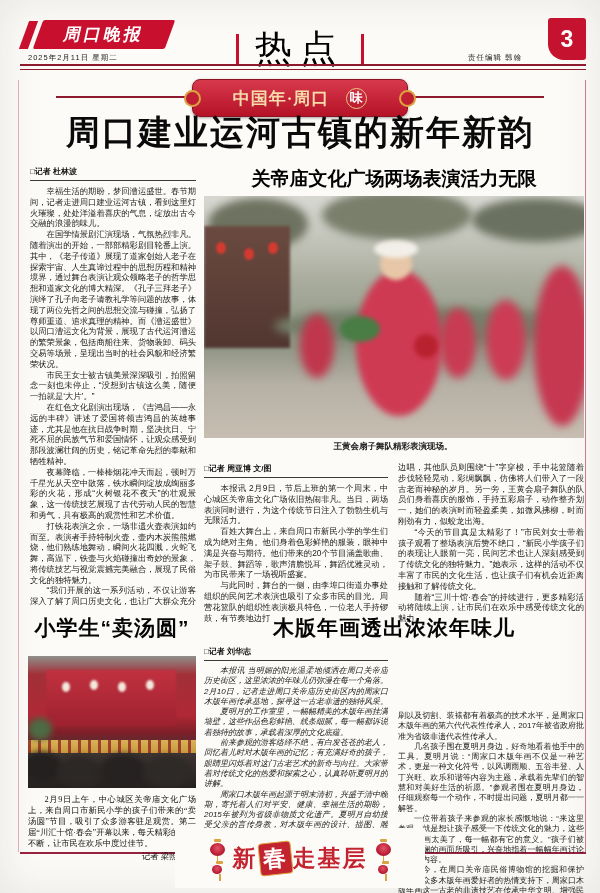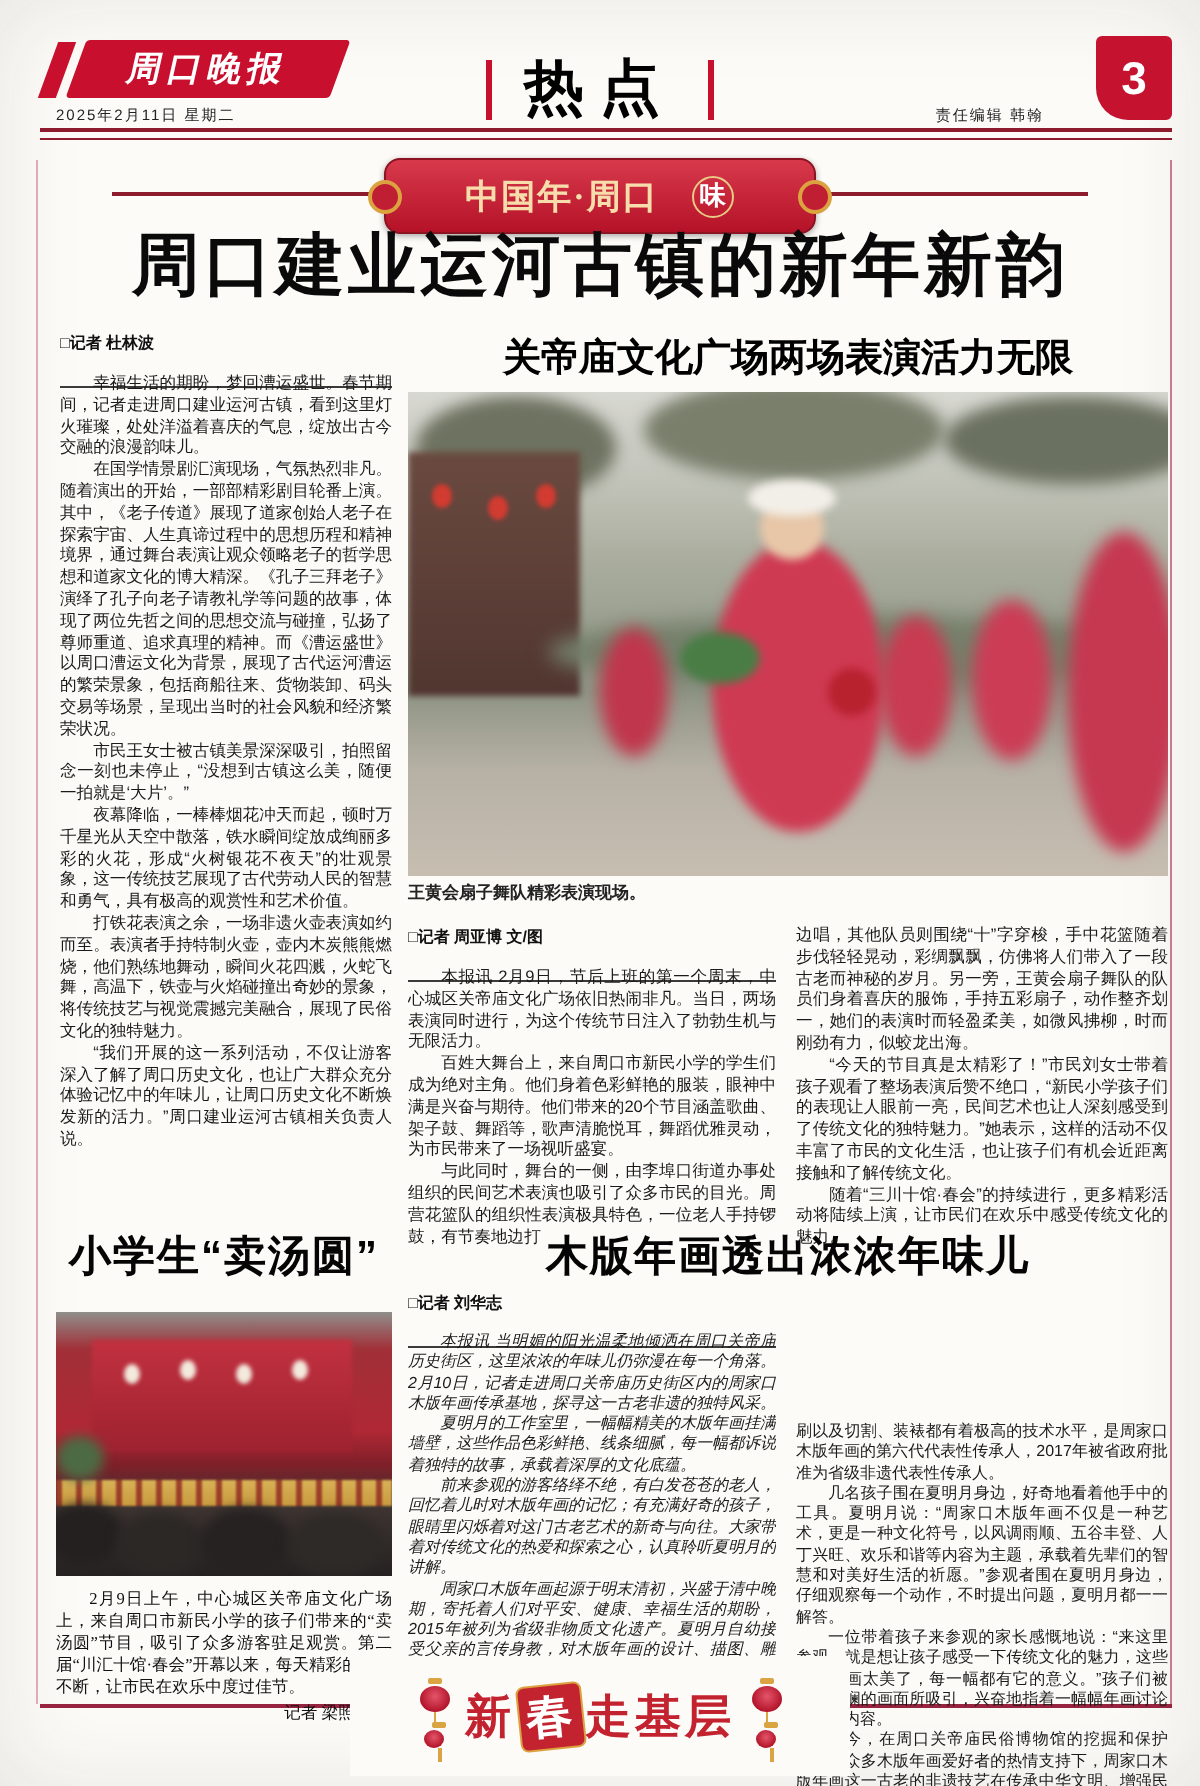--- a/index.html
+++ b/index.html
@@ -10,21 +10,21 @@
   .logo-wrap{position:absolute;left:24px;top:20px;width:150px;height:32px;}
   .logo-slash{position:absolute;left:0;top:1px;width:9px;height:28px;background:#c8102e;transform:skewX(-20deg);}
   .logo-box{position:absolute;left:14px;top:0;width:132px;height:29px;background:#c8102e;transform:skewX(-20deg);
             border-radius:2px;display:flex;align-items:center;justify-content:center;}
   .logo-box span{color:#fff;font-family:"Liberation Serif",serif;font-weight:bold;font-size:17px;
                  letter-spacing:3px;transform:skewX(8deg);white-space:nowrap;}
   .header-date{position:absolute;left:28px;top:53px;font-size:7.5px;color:#222;letter-spacing:1px;}
   .section-wrap{position:absolute;left:0;right:0;top:24px;text-align:center;}
   .section-inner{display:inline-flex;align-items:center;gap:16px;}
   .section-bar{width:3px;height:30px;background:#c8102e;}
-  .section-title{font-size:30px;font-weight:bold;color:#000;letter-spacing:8px;}
+  .section-title{font-size:37px;font-weight:normal;color:#000;letter-spacing:8px;}
   .header-editor{position:absolute;right:78px;top:53px;font-size:7.5px;color:#222;letter-spacing:1px;}
   .pagenum{position:absolute;right:14px;top:18px;width:38px;height:42px;background:#c4122f;color:#fff;
            font-size:23px;font-weight:bold;display:flex;align-items:center;justify-content:center;
            border-radius:3px 3px 3px 16px;}
   .header-rule{position:absolute;left:20px;right:14px;top:64px;height:3px;
                border-top:2.5px solid #8e1b2d;border-bottom:1px solid #8e1b2d;}
   
   .frame{position:absolute;left:18px;top:80px;width:566px;height:772px;pointer-events:none;
          border-left:1px solid #dcacba;border-right:1px solid #c87c93;}
   .bottom-rule{position:absolute;left:20px;right:14px;top:852px;height:0;border-top:2.5px solid #97233f;}
@@ -38,26 +38,26 @@
   .knot-l{left:-9px;} .knot-r{right:-9px;}
   .ribbon-text{font-family:"Liberation Serif",serif;font-weight:bold;font-size:17px;color:#f7ddab;
                letter-spacing:1px;display:flex;align-items:center;gap:15px;white-space:nowrap;}
   .ribbon-circ{display:inline-flex;width:19px;height:19px;border:1.5px solid #e8c985;border-radius:50%;
                align-items:center;justify-content:center;color:#fff;font-size:13px;margin-left:2px;}
   
   .headline{position:absolute;left:0;right:0;top:110px;text-align:center;font-size:34px;font-weight:800;
             letter-spacing:2px;color:#0a0a0a;}
   
   .reporter{position:absolute;font-size:8px;font-weight:bold;color:#111;
-            border-bottom:1.5px solid #3a3a3a;padding-bottom:16px;}
+            border-bottom:1.5px solid #3a3a3a;padding-bottom:3px;}
   .col{position:absolute;font-size:8.3px;line-height:10.8px;text-align:justify;color:#1a1a1a;overflow:hidden;}
   .col .para{margin:0;text-indent:2em;}
   .col .cont{text-indent:0;}
   .subhead{position:absolute;text-align:center;font-weight:800;color:#000;}
-  .caption1{position:absolute;left:204px;top:441px;width:378px;text-align:left;font-size:8.5px;
+  .caption1{position:absolute;left:204px;top:441px;width:378px;text-align:center;font-size:8.5px;
             font-weight:bold;font-family:Liberation Serif, serif;color:#222;}
   .caption2{position:absolute;left:28px;top:794px;width:168px;font-size:8.3px;line-height:11px;
             font-family:"Liberation Serif",serif;color:#111;text-align:justify;}
   .caption2 .cap-body{text-indent:2em;margin:0;}
   .caption2 .cap-credit{margin:2px 0 0 0;text-align:right;}
   
   .photo{position:absolute;overflow:hidden;}
   .photo .b{position:absolute;border-radius:50%;filter:blur(4px);}
   .photo1{left:204px;top:196px;width:380px;height:242px;
           background:linear-gradient(180deg,#d8d8d2 0%,#c5c7bd 16%,#abae9f 34%,#9aa08f 48%,#8f9585 62%,#b6b0a5 78%,#c7beb1 100%);}
@@ -116,20 +116,21 @@
     <span class="knot knot-r"></span>
   </div>
 
   <div class="headline">周口建业运河古镇的新年新韵</div>
 
   <div class="reporter" style="left:30px;top:166px;width:166px;">□记者 杜林波</div>
   <div class="col" style="left:30px;top:186px;width:166px;height:420px;">
       <p class="para">幸福生活的期盼，梦回漕运盛世。春节期间，记者走进周口建业运河古镇，看到这里灯火璀璨，处处洋溢着喜庆的气息，绽放出古今交融的浪漫韵味儿。</p>
       <p class="para">在国学情景剧汇演现场，气氛热烈非凡。随着演出的开始，一部部精彩剧目轮番上演。其中，《老子传道》展现了道家创始人老子在探索宇宙、人生真谛过程中的思想历程和精神境界，通过舞台表演让观众领略老子的哲学思想和道家文化的博大精深。《孔子三拜老子》演绎了孔子向老子请教礼学等问题的故事，体现了两位先哲之间的思想交流与碰撞，弘扬了尊师重道、追求真理的精神。而《漕运盛世》以周口漕运文化为背景，展现了古代运河漕运的繁荣景象，包括商船往来、货物装卸、码头交易等场景，呈现出当时的社会风貌和经济繁荣状况。</p>
       <p class="para">市民王女士被古镇美景深深吸引，拍照留念一刻也未停止，“没想到古镇这么美，随便一拍就是‘大片’。”</p>
+      <p class="para">在红色文化剧演出现场，《吉鸿昌——永远的丰碑》讲述了爱国将领吉鸿昌的英雄事迹，尤其是他在抗日战争时期，坚决抗日、宁死不屈的民族气节和爱国情怀，让观众感受到那段波澜壮阔的历史，铭记革命先烈的奉献和牺牲精神。</p>
       <p class="para">夜幕降临，一棒棒烟花冲天而起，顿时万千星光从天空中散落，铁水瞬间绽放成绚丽多彩的火花，形成“火树银花不夜天”的壮观景象，这一传统技艺展现了古代劳动人民的智慧和勇气，具有极高的观赏性和艺术价值。</p>
       <p class="para">打铁花表演之余，一场非遗火壶表演如约而至。表演者手持特制火壶，壶内木炭熊熊燃烧，他们熟练地舞动，瞬间火花四溅，火蛇飞舞，高温下，铁壶与火焰碰撞出奇妙的景象，将传统技艺与视觉震撼完美融合，展现了民俗文化的独特魅力。</p>
       <p class="para">“我们开展的这一系列活动，不仅让游客深入了解了周口历史文化，也让广大群众充分体验记忆中的年味儿，让周口历史文化不断焕发新的活力。”周口建业运河古镇相关负责人说。</p>
     </div>
 
   <div class="subhead" style="left:204px;top:166px;width:380px;font-size:19px;">关帝庙文化广场两场表演活力无限</div>
 
   <div class="photo photo1">
     <div class="b" style="left:4px;top:2px;width:100px;height:52px;background:#6e7260;"></div>
     <div class="b" style="left:118px;top:-6px;width:150px;height:50px;background:#7a7f6c;"></div>

